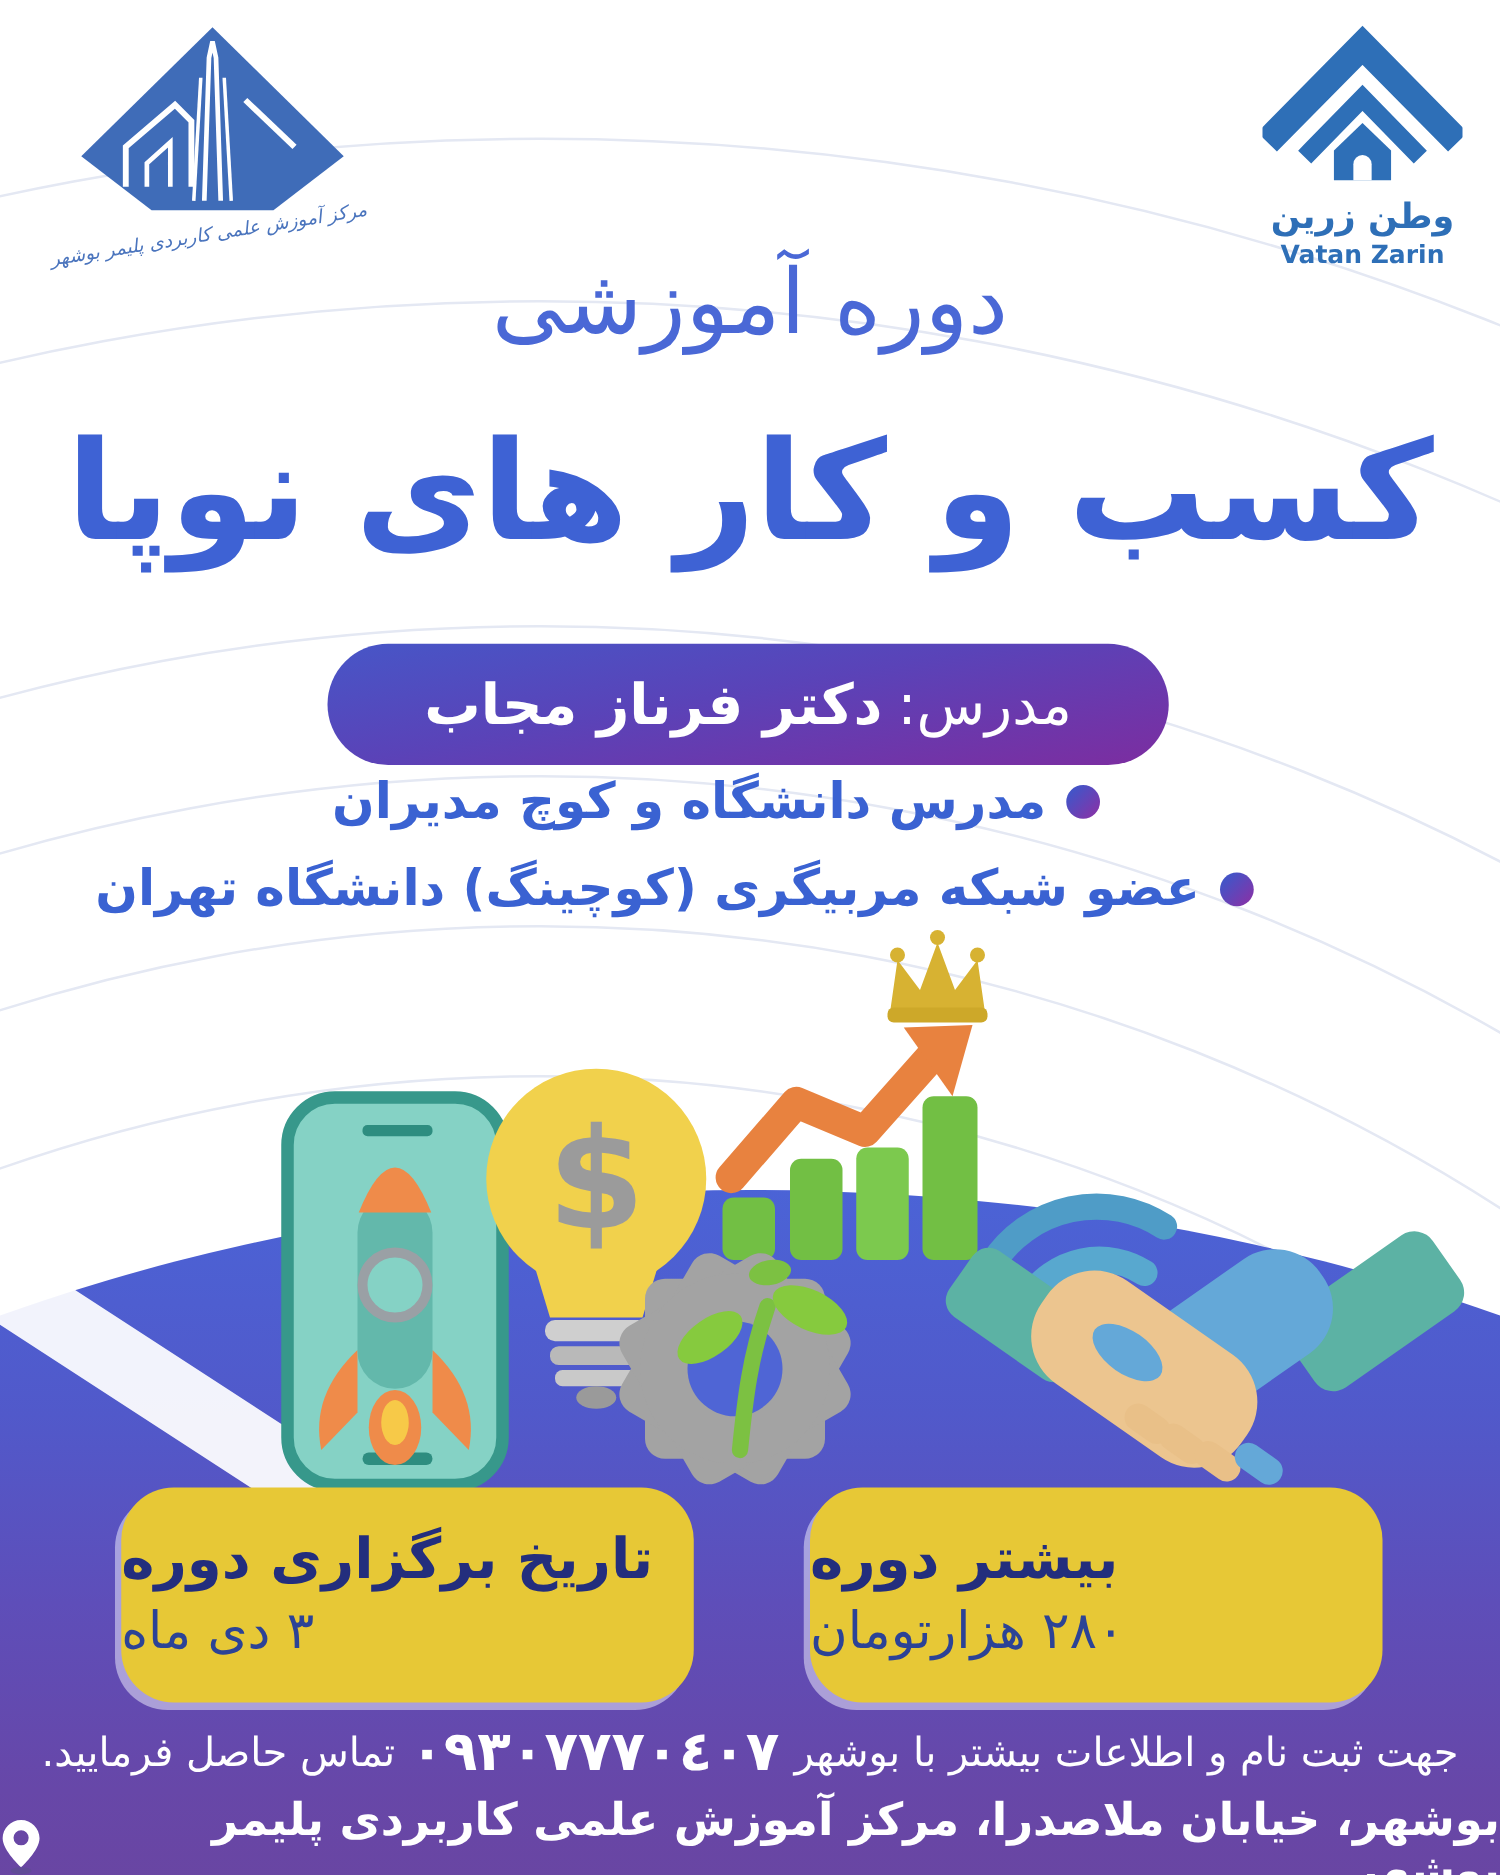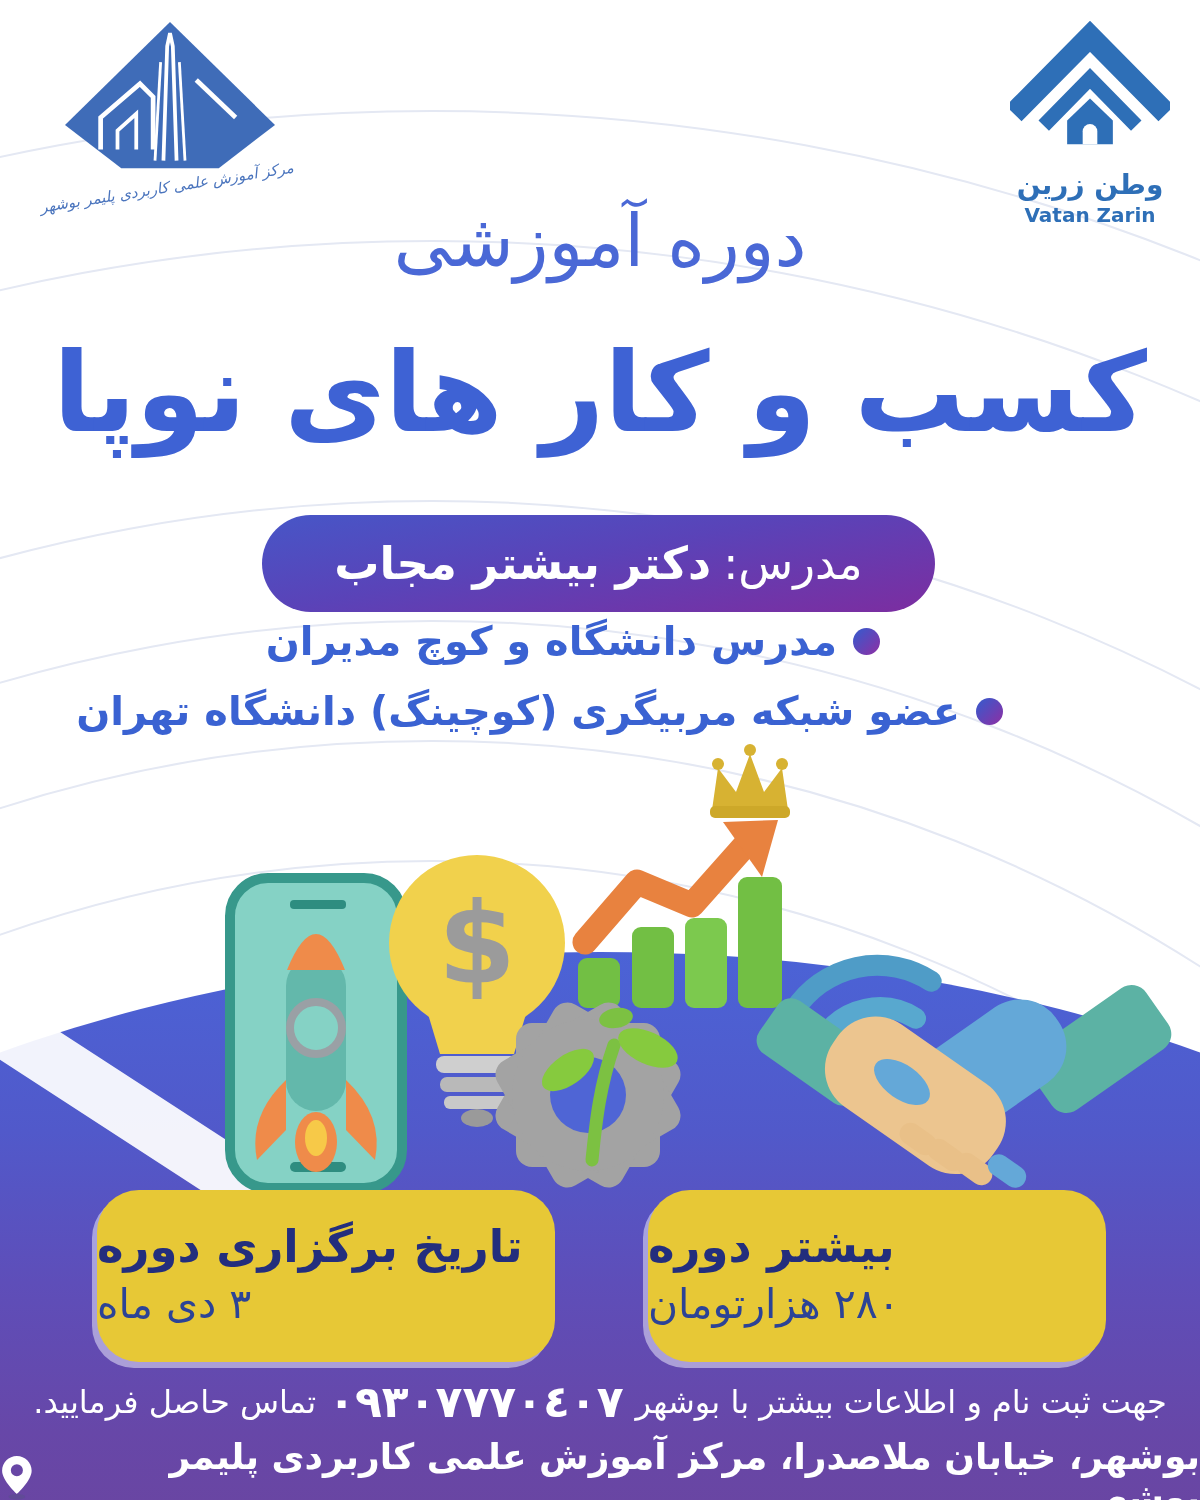--- a/index.html
+++ b/index.html
@@ -18,21 +18,21 @@
     position:absolute;left:-150px;top:1112px;width:650px;height:56px;
     background:rgba(255,255,255,.93);border-radius:40px;transform:rotate(33deg);
   }
   
   .logo-left{position:absolute;left:45px;top:20px;width:250px;text-align:center;}
   .logo-left .caption{
     display:block;margin-top:4px;transform:rotate(-9deg);
     color:#4a74bd;font-style:italic;font-size:15px;direction:rtl;white-space:nowrap;
   }
   .logo-right{position:absolute;left:1000px;top:18px;width:180px;text-align:center;color:#2e6fb7;}
-  .logo-right .fa{font-size:28px;font-weight:bold;direction:rtl;margin-top:18px;}
+  .logo-right .fa{font-size:28px;font-weight:bold;direction:rtl;margin-top:6px;}
   .logo-right .en{font-size:20px;font-weight:bold;margin-top:2px;}
   
   .title1{position:absolute;top:196px;left:0;width:100%;text-align:center;
     font-size:72px;color:#4a68d6;direction:rtl;line-height:1.25;}
   .title2{position:absolute;top:322px;left:0;width:100%;text-align:center;
     font-size:110px;font-weight:bold;color:#3e62d4;direction:rtl;line-height:1.3;}
   
   .pill{
     position:absolute;left:262px;top:515px;width:673px;height:97px;border-radius:50px;
     background:linear-gradient(170deg,#4756c7 0%,#5a43b8 45%,#7c2da0 100%);
@@ -112,21 +112,21 @@
     </svg>
     <div class="fa">وطن زرین</div>
     <div class="en">Vatan Zarin</div>
   </div>
 
   <div class="title1">دوره آموزشی</div>
   <div class="title2">کسب و کار های نوپا</div>
 
   <div class="pill">
     <span class="label">مدرس:</span>
-    <span class="name">دکتر بیشتر مجاب</span>
+    <span class="name">دکتر فرناز مجاب</span>
   </div>
 
   <div class="bullet-row bullet-1">
     <span class="dot"></span>
     <span class="btxt">مدرس دانشگاه و کوچ مدیران</span>
   </div>
   <div class="bullet-row bullet-2">
     <span class="dot"></span>
     <span class="btxt">عضو شبکه مربیگری (کوچینگ) دانشگاه تهران</span>
   </div>

